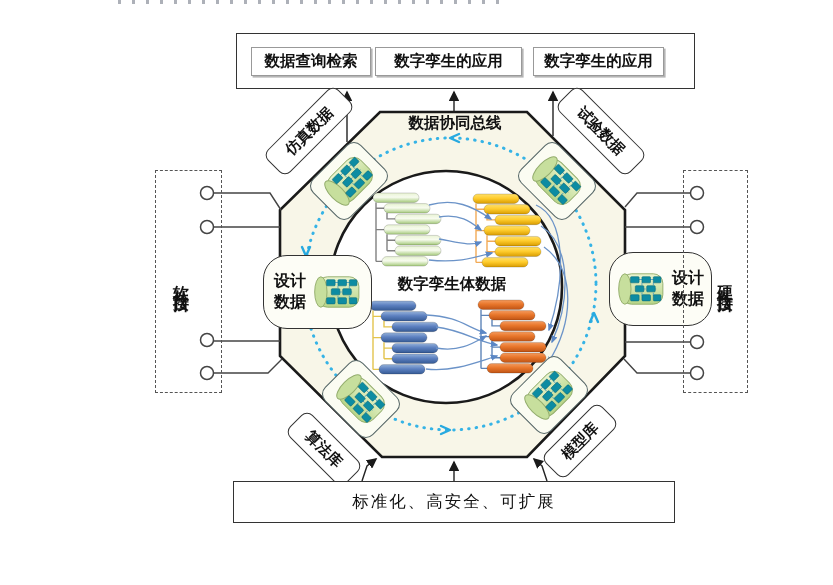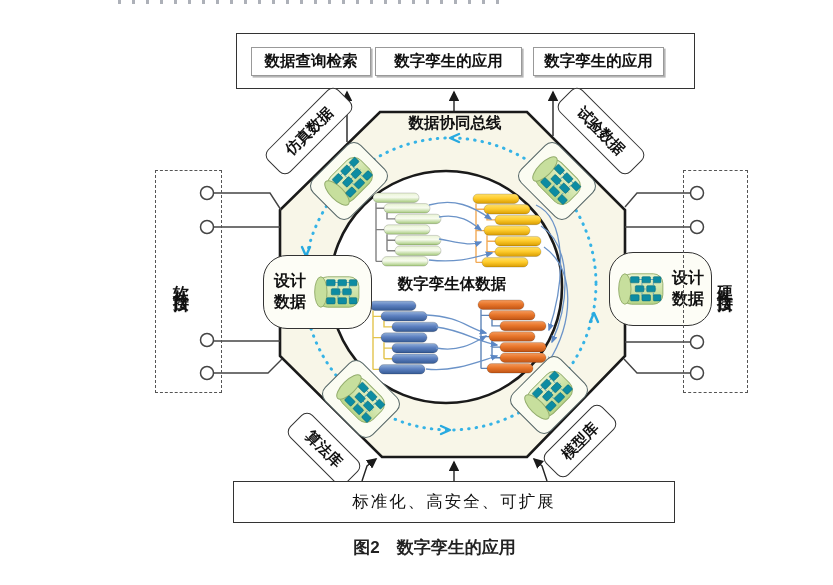--- a/index.html
+++ b/index.html
@@ -246,15 +246,14 @@
     <div class="vtext">软件接口</div>
   </div>
   <div class="abs dashed-box" style="left:683px;top:170px;width:65px;height:223px;padding-left:18px;box-sizing:border-box;">
     <div class="vtext">硬件接口</div>
   </div>
 
   <div class="abs found-box">
     <span>标准化、高安全、可扩展</span>
   </div>
 
-  <div class="abs caption">图2　数字孪生的应用</div>
 
 </div>
 
 </body></html>

